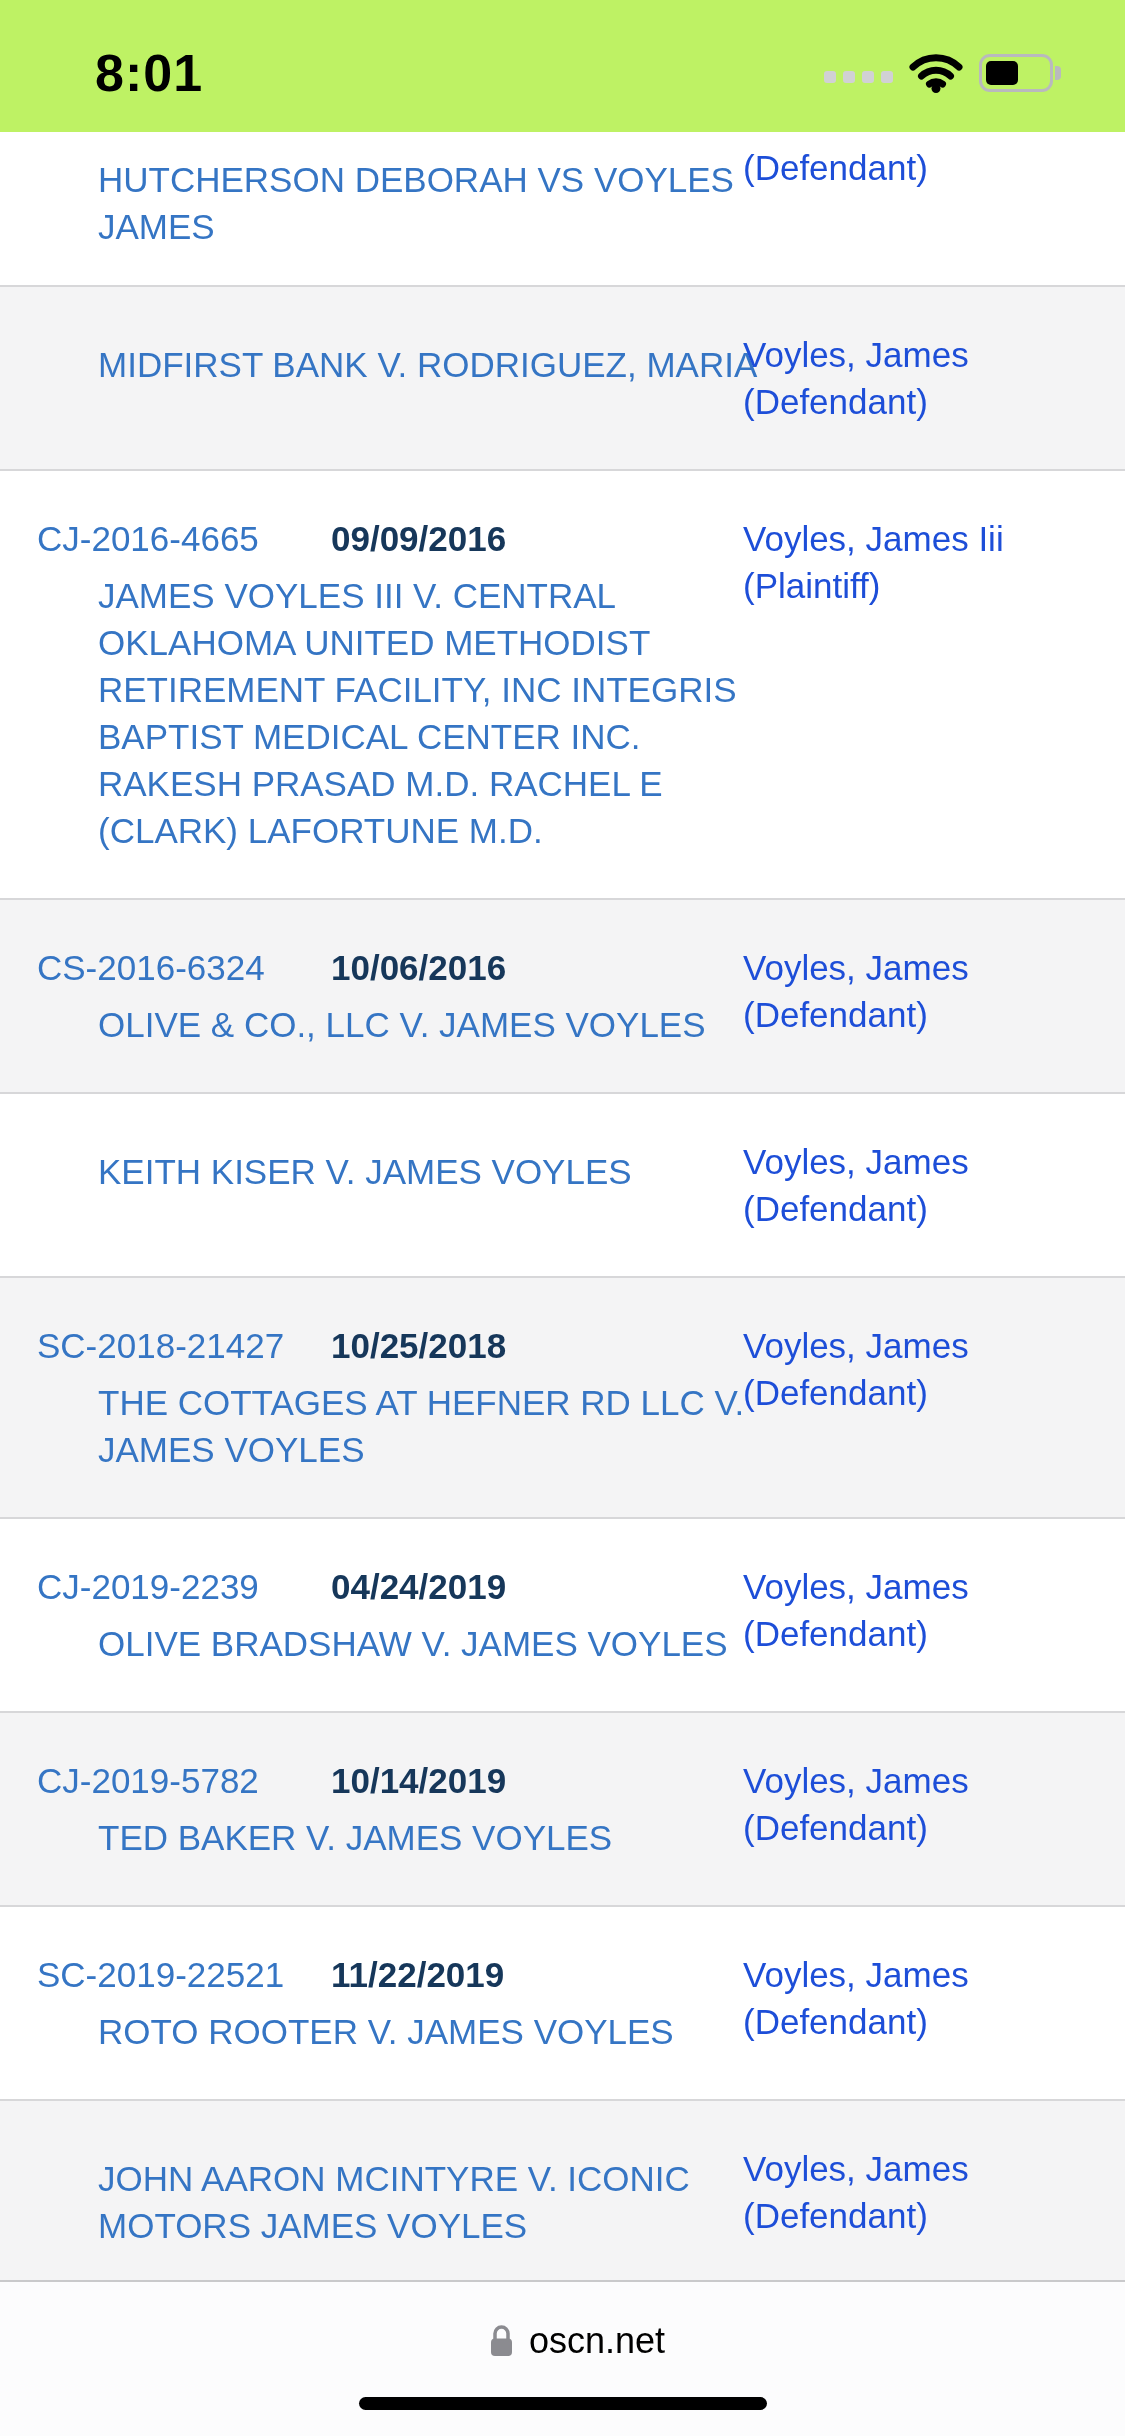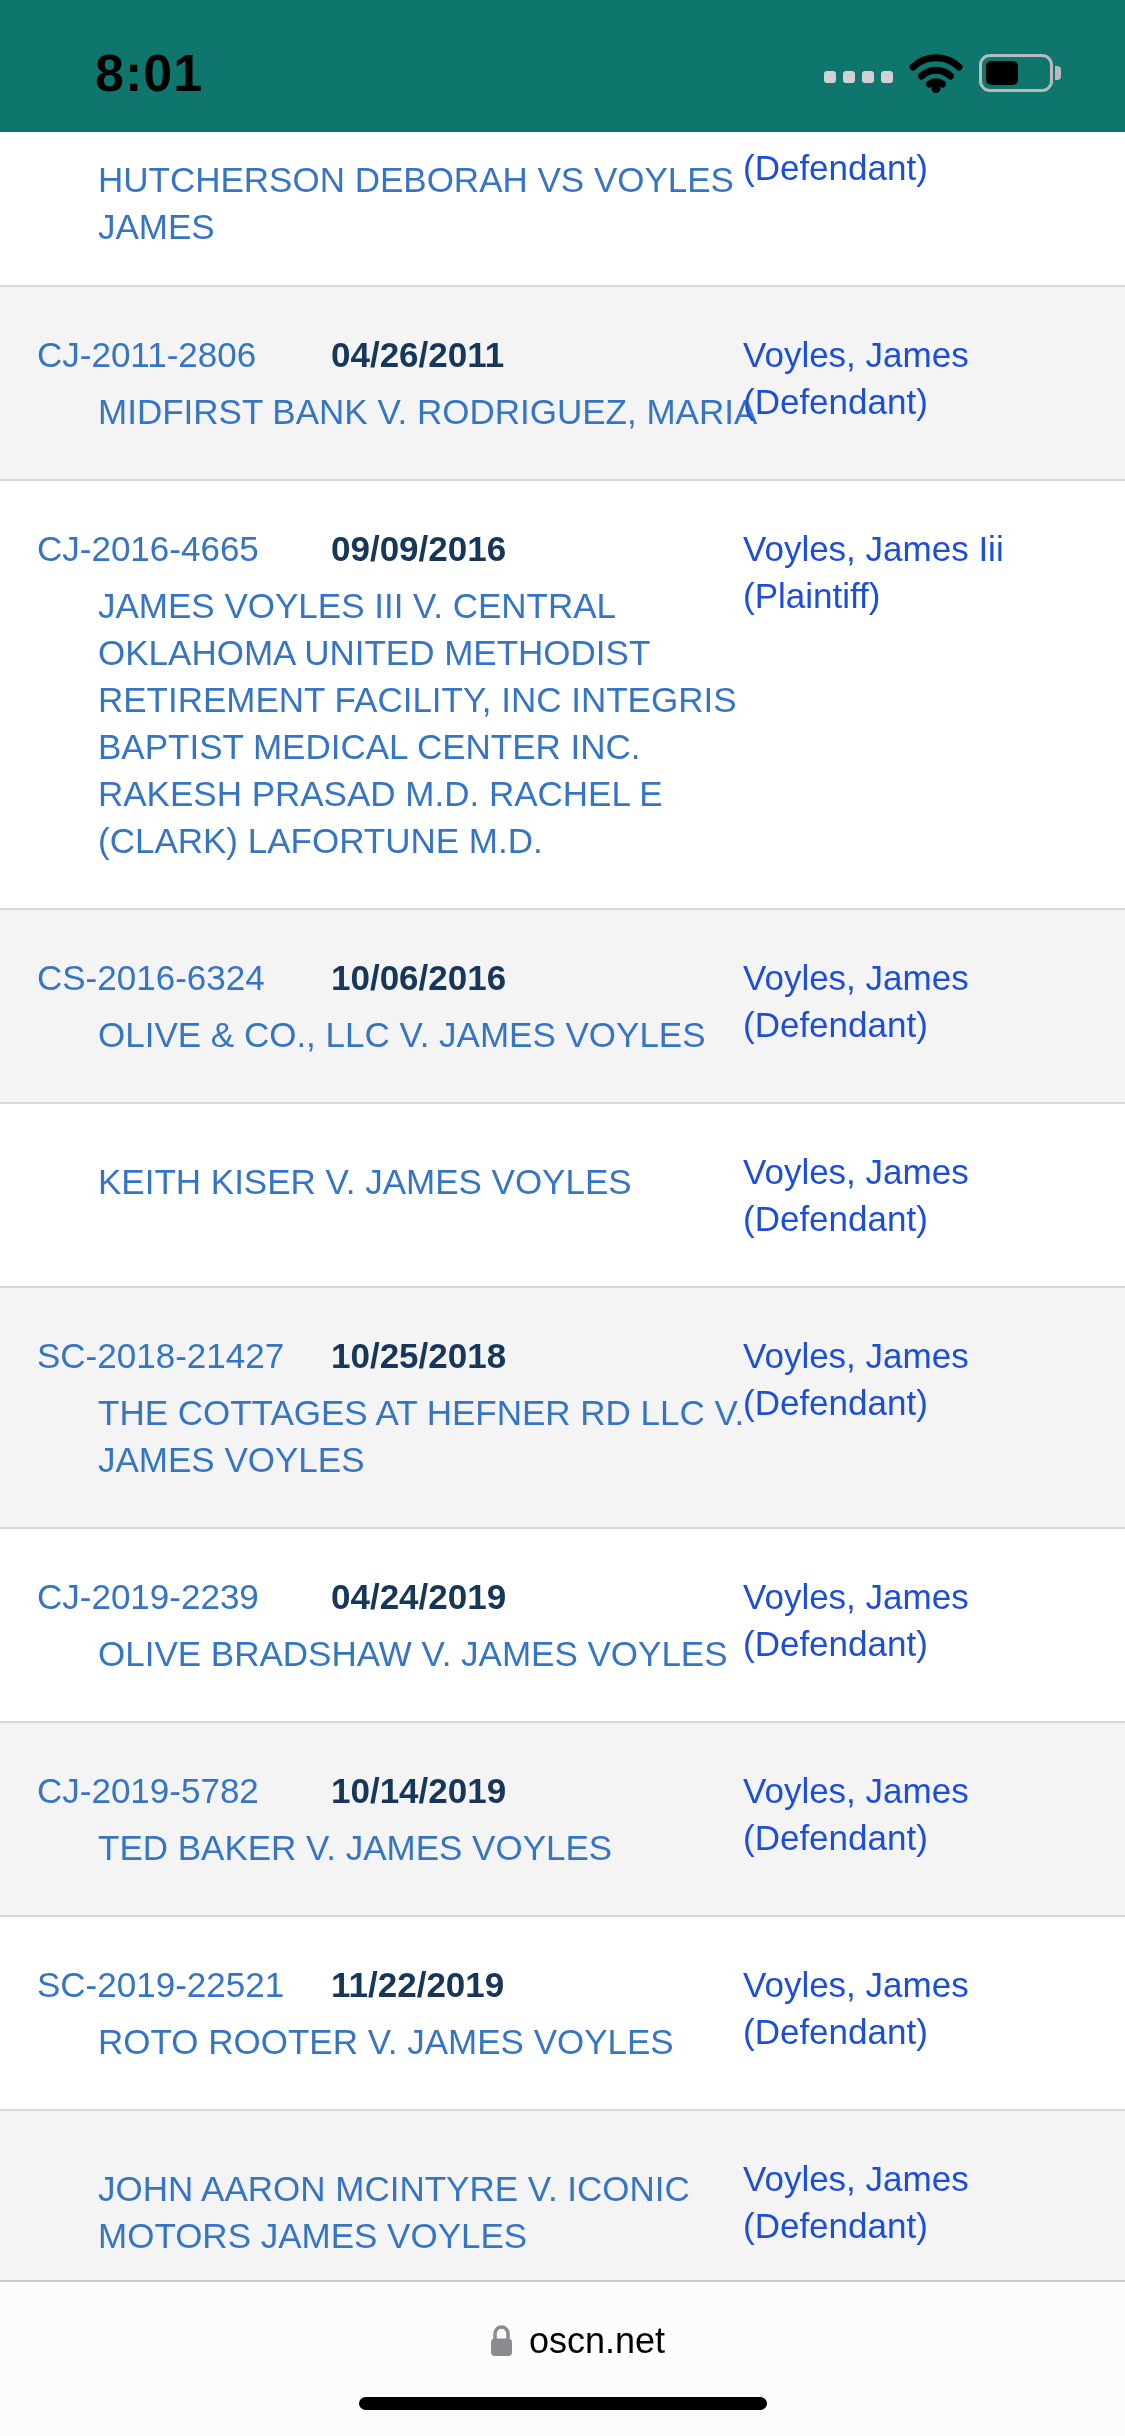--- a/index.html
+++ b/index.html
@@ -12,21 +12,21 @@
     -webkit-font-smoothing:antialiased;
   }
 
   
   .status-bar {
     height:132px;
     display:flex;
     align-items:center;
     justify-content:space-between;
     padding:14px 64px 0 95px;
-    background:#0f766e;
+    background:#bef264;
   }
   .status-time {
     font-size:52px;
     font-weight:700;
     color:#000000;
     letter-spacing:1px;
   }
   .status-icons { display:flex; align-items:center; gap:16px; }
   .signal-dots { display:flex; align-items:center; gap:7px; padding-top:8px; }
   .signal-dots .dot {
@@ -152,24 +152,20 @@
     <div class="row-left">
 
       <a class="case-title">HUTCHERSON DEBORAH VS VOYLES
 JAMES</a>
     </div>
     <div class="row-right">(Defendant)</div>
   </div>
 
   <div class="case-row alt">
     <div class="row-left">
-      <div class="line1">
-        <a class="case-number">CJ-2011-2806</a>
-        <span class="filed-date">04/26/2011</span>
-      </div>
       <a class="case-title">MIDFIRST BANK V. RODRIGUEZ, MARIA</a>
     </div>
     <div class="row-right">Voyles, James
 (Defendant)</div>
   </div>
 
   <div class="case-row">
     <div class="row-left">
       <div class="line1">
         <a class="case-number">CJ-2016-4665</a>

